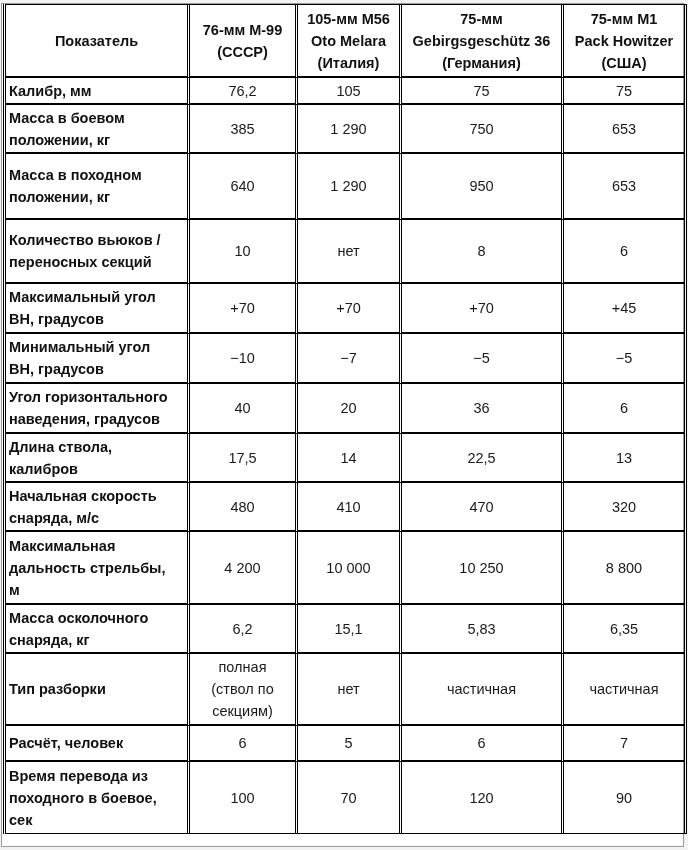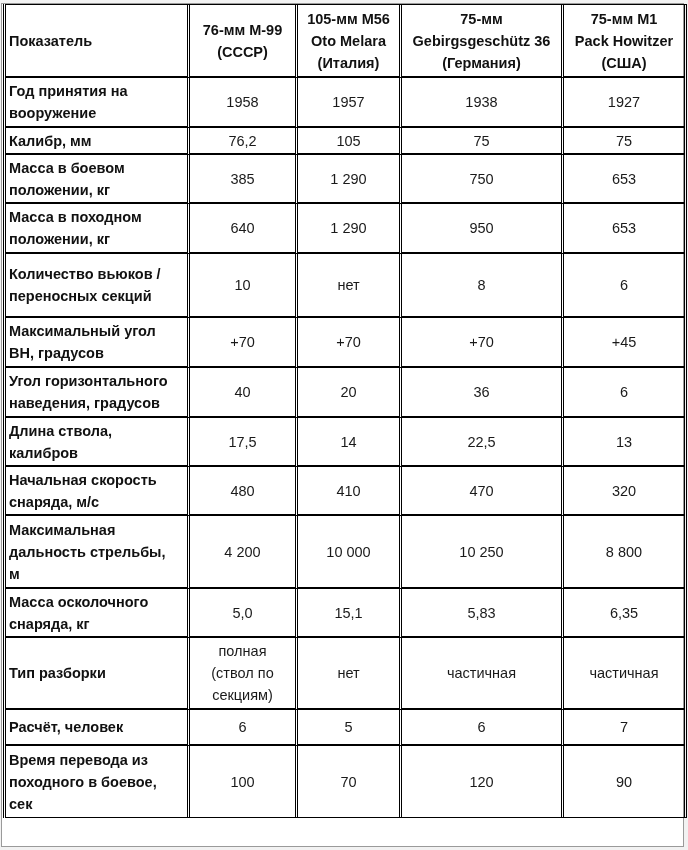--- a/index.html
+++ b/index.html
@@ -47,21 +47,21 @@
       vertical-align: middle;
       overflow: hidden;
     }
     table.spec tr:last-child td { border-bottom: none; }
     table.spec td:last-child, table.spec th:last-child { border-right: none; text-align: center; }
     th.hdr {
       font-weight: bold;
       text-align: center;
       white-space: pre-line;
     }
-    th.hdr.first { text-align: left; }
+    th.hdr.first { text-align: center; }
     td.label {
       font-weight: bold;
       text-align: left;
       white-space: pre-line;
       padding-left: 2px;
     }
     td.val {
       text-align: center;
       white-space: pre-line;
       color: #1a1a1a;
@@ -88,44 +88,36 @@
     <th class="hdr">105-мм M56
 Oto Melara
 (Италия)</th>
     <th class="hdr">75-мм
 Gebirgsgeschütz 36
 (Германия)</th>
     <th class="hdr">75-мм M1
 Pack Howitzer
 (США)</th>
   </tr>
-  <tr style="height:50px">
-    <td class="label">Год принятия на
-вооружение</td>
-    <td class="val">1958</td>
-    <td class="val">1957</td>
-    <td class="val">1938</td>
-    <td class="val">1927</td>
-  </tr>
   <tr style="height:27px">
     <td class="label">Калибр, мм</td>
     <td class="val">76,2</td>
     <td class="val">105</td>
     <td class="val">75</td>
     <td class="val">75</td>
   </tr>
   <tr style="height:49px">
     <td class="label">Масса в боевом
 положении, кг</td>
     <td class="val">385</td>
     <td class="val">1 290</td>
     <td class="val">750</td>
     <td class="val">653</td>
   </tr>
-  <tr style="height:50px">
+  <tr style="height:66px">
     <td class="label">Масса в походном
 положении, кг</td>
     <td class="val">640</td>
     <td class="val">1 290</td>
     <td class="val">950</td>
     <td class="val">653</td>
   </tr>
   <tr style="height:64px">
     <td class="label">Количество вьюков /
 переносных секций</td>
@@ -134,20 +126,28 @@
     <td class="val">8</td>
     <td class="val">6</td>
   </tr>
   <tr style="height:50px">
     <td class="label">Максимальный угол
 ВН, градусов</td>
     <td class="val">+70</td>
     <td class="val">+70</td>
     <td class="val">+70</td>
     <td class="val">+45</td>
+  </tr>
+  <tr style="height:50px">
+    <td class="label">Минимальный угол
+ВН, градусов</td>
+    <td class="val">−10</td>
+    <td class="val">−7</td>
+    <td class="val">−5</td>
+    <td class="val">−5</td>
   </tr>
   <tr style="height:50px">
     <td class="label">Угол горизонтального
 наведения, градусов</td>
     <td class="val">40</td>
     <td class="val">20</td>
     <td class="val">36</td>
     <td class="val">6</td>
   </tr>
   <tr style="height:49px">
@@ -171,21 +171,21 @@
 дальность стрельбы,
 м</td>
     <td class="val">4 200</td>
     <td class="val">10 000</td>
     <td class="val">10 250</td>
     <td class="val">8 800</td>
   </tr>
   <tr style="height:49px">
     <td class="label">Масса осколочного
 снаряда, кг</td>
-    <td class="val">5,0</td>
+    <td class="val">6,2</td>
     <td class="val">15,1</td>
     <td class="val">5,83</td>
     <td class="val">6,35</td>
   </tr>
   <tr style="height:72px">
     <td class="label">Тип разборки</td>
     <td class="val">полная
 (ствол по
 секциям)</td>
     <td class="val">нет</td>

